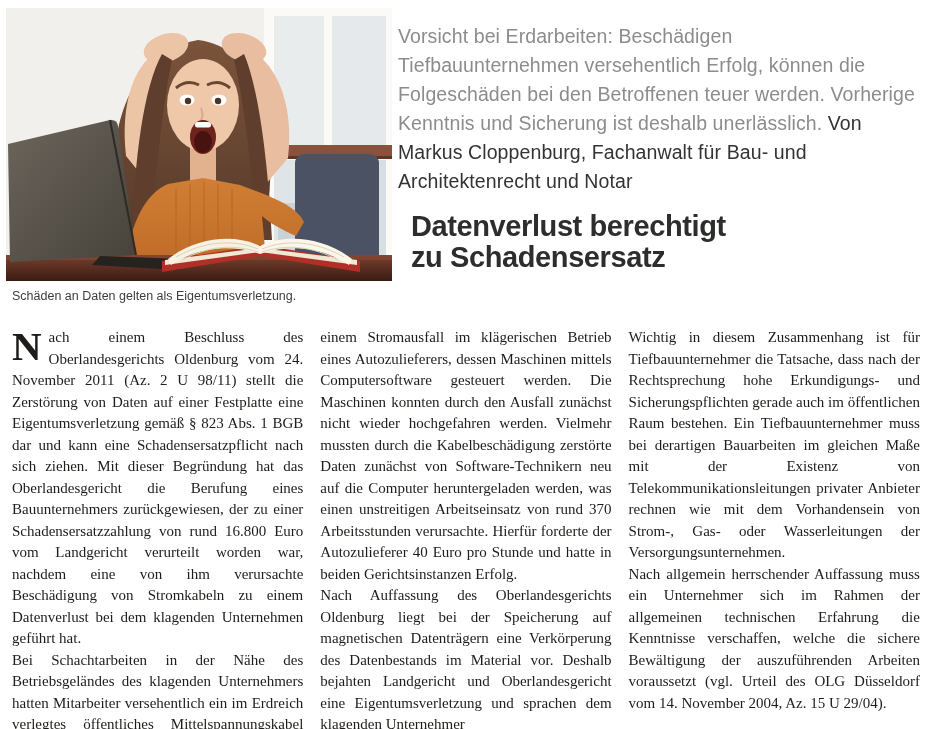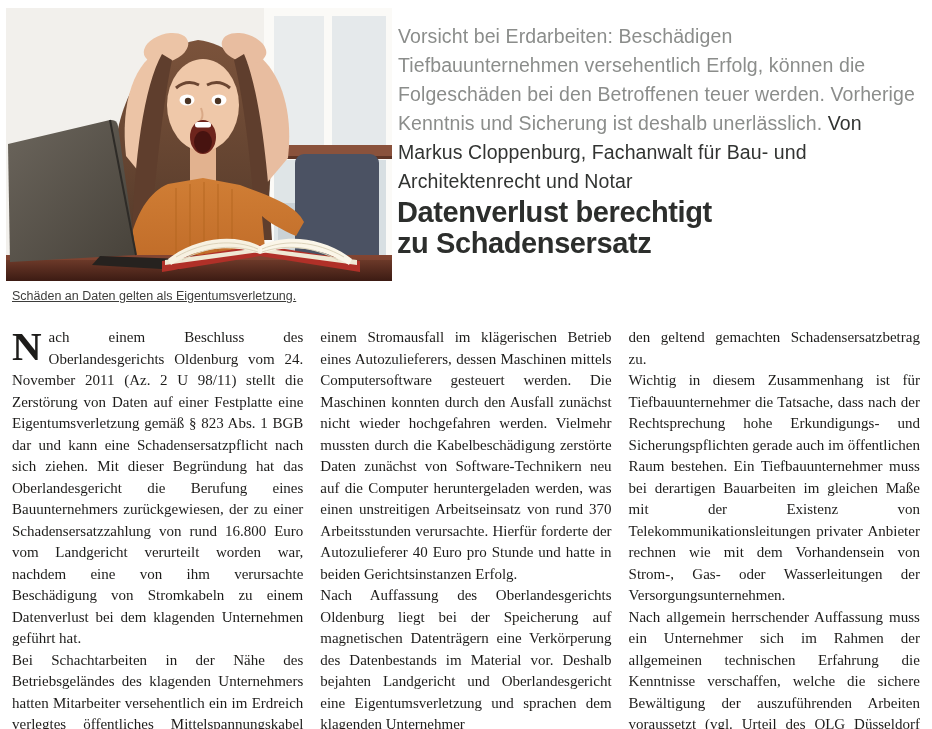--- a/index.html
+++ b/index.html
@@ -6,32 +6,32 @@
   .page{
     position:relative;width:932px;height:729px;background:#ffffff;
     overflow:hidden;font-family:"Liberation Sans",sans-serif;
   }
   
   .photo{position:absolute;left:6px;top:8px;width:386px;height:273px;}
   .photo svg{display:block;width:100%;height:100%;}
   
   .caption{
     position:absolute;left:12px;top:288px;width:380px;
-    font-size:12.5px;line-height:16px;color:#3d3d3b;text-decoration:underline;
+    font-size:12.5px;line-height:16px;color:#3d3d3b;
   }
   
   .intro{
     position:absolute;left:398px;top:22px;width:518px;
     font-size:19.5px;line-height:29px;color:#8b8d8b;
     letter-spacing:.1px;
   }
   .intro .byline{color:#323432;}
   
   .headline{
-    position:absolute;left:397px;top:197px;margin:0;width:520px;
+    position:absolute;left:397px;top:197px;margin:14px;width:520px;
     font-size:29px;line-height:31px;font-weight:bold;color:#2c2e2c;
     letter-spacing:-.4px;white-space:pre-line;
   }
   
   .columns{
     position:absolute;left:12px;top:327px;width:908px;
     display:flex;gap:17px;
   }
   .col{
     width:291.3px;flex:0 0 auto;
@@ -143,19 +143,18 @@
   <div class="columns">
     <div class="col">
       <p><span class="dropcap">N</span><span>ach einem Beschluss des Oberlandesgerichts Oldenburg vom 24. November 2011 (Az. 2 U 98/11) stellt die Zerstörung von Daten auf einer Festplatte eine Eigentumsverletzung gemäß § 823 Abs. 1 BGB dar und kann eine Schadensersatzpflicht nach sich ziehen. Mit dieser Begründung hat das Oberlandesgericht die Berufung eines Bauunternehmers zurückgewiesen, der zu einer Schadensersatzzahlung von rund 16.800 Euro vom Landgericht verurteilt worden war, nachdem eine von ihm verursachte Beschädigung von Stromkabeln zu einem Datenverlust bei dem klagenden Unternehmen geführt hat.</span></p>
       <p>Bei Schachtarbeiten in der Nähe des Betriebsgeländes des klagenden Unternehmers hatten Mitarbeiter versehentlich ein im Erdreich verlegtes öffentliches Mittelspannungskabel beschädigt. Dadurch kam es zu</p>
     </div>
     <div class="col">
       <p>einem Stromausfall im klägerischen Betrieb eines Autozulieferers, dessen Maschinen mittels Computersoftware gesteuert werden. Die Maschinen konnten durch den Ausfall zunächst nicht wieder hochgefahren werden. Vielmehr mussten durch die Kabelbeschädigung zerstörte Daten zunächst von Software-Technikern neu auf die Computer heruntergeladen werden, was einen unstreitigen Arbeitseinsatz von rund 370 Arbeitsstunden verursachte. Hierfür forderte der Autozulieferer 40 Euro pro Stunde und hatte in beiden Gerichtsinstanzen Erfolg.</p>
       <p>Nach Auffassung des Oberlandesgerichts Oldenburg liegt bei der Speicherung auf magnetischen Datenträgern eine Verkörperung des Datenbestands im Material vor. Deshalb bejahten Landgericht und Oberlandesgericht eine Eigentumsverletzung und sprachen dem klagenden Unternehmer</p>
     </div>
     <div class="col">
-      <p>den geltend gemachten Schadensersatzbetrag zu.</p>
       <p>Wichtig in diesem Zusammenhang ist für Tiefbauunternehmer die Tatsache, dass nach der Rechtsprechung hohe Erkundigungs- und Sicherungspflichten gerade auch im öffentlichen Raum bestehen. Ein Tiefbauunternehmer muss bei derartigen Bauarbeiten im gleichen Maße mit der Existenz von Telekommunikationsleitungen privater Anbieter rechnen wie mit dem Vorhandensein von Strom-, Gas- oder Wasserleitungen der Versorgungsunternehmen.</p>
       <p><span>Nach allgemein herrschender Auffassung muss ein Unternehmer sich im Rahmen der allgemeinen technischen Erfahrung die Kenntnisse verschaffen, welche die sichere Bewältigung der auszuführenden Arbeiten voraussetzt (vgl. Urteil des OLG Düsseldorf vom 14. November 2004, Az. 15 U 29/04).</span> </p>
     </div>
   </div>
 
 </div>
 
 </body></html>

